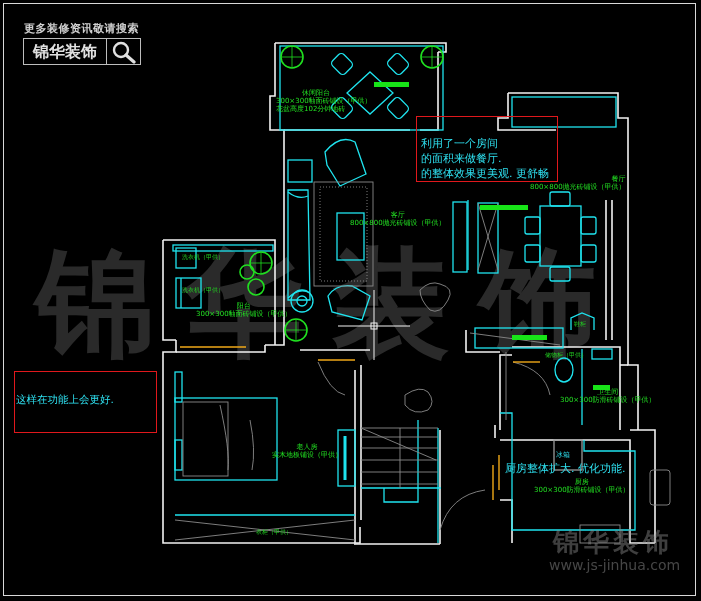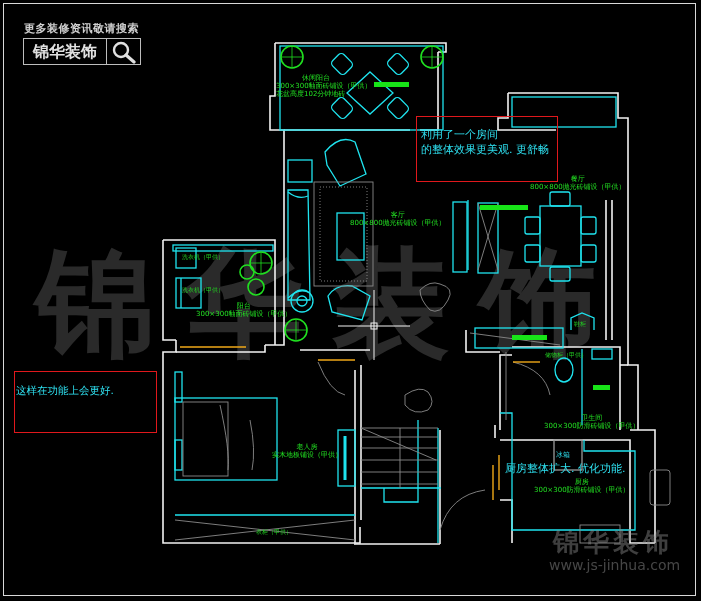--- a/index.html
+++ b/index.html
@@ -7,21 +7,21 @@
   .frame { position: absolute; left: 3px; top: 3px; width: 693px; height: 593px; border: 1px solid #d8d8d8; box-sizing: border-box; }
   .brand-top { position: absolute; left: 24px; top: 21px; color: #d0d0d0; font-family: "DejaVu Serif", serif; font-size: 11px; font-weight: bold; letter-spacing: 0.5px; }
   .brand-box { position: absolute; left: 23px; top: 38px; width: 118px; height: 27px; border: 1px solid #bdbdbd; box-sizing: border-box; display: flex; }
   .brand-name { width: 82px; border-right: 1px solid #bdbdbd; color: #e0e0e0; font-family: "DejaVu Serif", serif; font-weight: bold; font-size: 16px; line-height: 25px; text-align: center; }
   .brand-search { flex: 1; display: flex; align-items: center; justify-content: center; cursor: pointer; }
   svg.plan { position: absolute; left: 0; top: 0; }
   .wm { position: absolute; color: rgba(120,120,120,0.35); font-family: "DejaVu Serif", serif; font-weight: bold; }
   .wm-big { left: 36px; top: 225px; font-size: 118px; letter-spacing: 30px; white-space: nowrap; }
   .wm-small { left: 553px; top: 525px; font-size: 26px; letter-spacing: 4px; color: rgba(140,140,140,0.45); }
   .wm-url { left: 549px; top: 557px; font-family: "DejaVu Sans", sans-serif; font-size: 14px; color: rgba(140,140,140,0.5); font-weight: normal; text-align: right; }
-  .note { position: absolute; border: 1px solid #e0181c; color: #2ee0f0; font-size: 11px; line-height: 15px; padding: 10px 0 0 4px; box-sizing: border-box; }
+  .note { position: absolute; border: 1px solid #e0181c; color: #2ee0f0; font-size: 11px; line-height: 15px; padding: 19px 0 0 4px; box-sizing: border-box; }
   .note div { white-space: nowrap; }
   .note-dining { left: 416px; top: 116px; width: 142px; height: 66px; }
   .note-elder { left: 14px; top: 371px; width: 143px; height: 62px; font-size: 10.5px; line-height: 16px; padding-left: 1px; }
   .note-kitchen { position: absolute; left: 505px; top: 461px; color: #2ee0f0; font-size: 11px; white-space: nowrap; }
   .lbl { position: absolute; color: #22e022; font-size: 7px; line-height: 8px; white-space: nowrap; text-align: center; }
   .lbl-sm { font-size: 6px; line-height: 7px; color: #22d022; }
 </style>
 </head>
 <body>
 
@@ -198,57 +198,58 @@
 
   <g fill="#18e418">
     <rect x="374" y="82" width="35" height="5"></rect>
     <rect x="480" y="205" width="48" height="5"></rect>
     <rect x="593" y="385" width="17" height="5"></rect>
     <rect x="512" y="335" width="35" height="5"></rect>
   </g>
 </svg>
 
 <div class="lbl" style="left:276px;top:74px;text-align:left;">
-  <div style="padding-left:26px;">休闲阳台</div>
+  <div style="padding-left:26px;margin-top:15px;">休闲阳台</div>
   <div>300×300釉面砖铺设（甲供）</div>
   <div>花盆高度102分钟地砖</div>
 </div>
 <div class="lbl" style="left:350px;top:211px;">
   <div>客厅</div>
   <div>800×800抛光砖铺设（甲供）</div>
 </div>
-<div class="lbl" style="left:530px;top:175px;text-align:center;">
+<div class="lbl" style="left:530px;top:175px;text-align:right;">
   <div>餐厅</div>
   <div>800×800抛光砖铺设（甲供）</div>
 </div>
 <div class="lbl" style="left:196px;top:302px;">
   <div>阳台</div>
   <div>300×300釉面砖铺设（甲供）</div>
 </div>
 <div class="lbl lbl-sm" style="left:182px;top:253px;">洗衣机（甲供）</div>
 <div class="lbl lbl-sm" style="left:182px;top:286px;">洗衣机（甲供）</div>
 <div class="lbl" style="left:272px;top:443px;">
   <div>老人房</div>
   <div>实木地板铺设（甲供）</div>
 </div>
 <div class="lbl lbl-sm" style="left:256px;top:528px;">衣柜（甲供）</div>
 <div class="lbl lbl-sm" style="left:545px;top:351px;">储物柜（甲供）</div>
-<div class="lbl" style="left:544px;top:388px;margin-top:26px;">
+<div class="lbl" style="left:560px;top:388px;">
   <div>卫生间</div>
   <div>300×300防滑砖铺设（甲供）</div>
 </div>
 <div class="lbl lbl-sm" style="left:574px;top:320px;">鞋柜</div>
 <div class="lbl" style="left:556px;top:451px;color:#2ee0f0;">冰箱</div>
 <div class="lbl" style="left:534px;top:478px;">
   <div>厨房</div>
   <div>300×300防滑砖铺设（甲供）</div>
 </div>
 
 <div class="note note-dining">
   <div>利用了一个房间</div>
+  <div>的面积来做餐厅.</div>
   <div>的整体效果更美观. 更舒畅</div>
 </div>
 <div class="note note-elder">
   <div>这样在功能上会更好.</div>
 </div>
 <div class="note-kitchen">厨房整体扩大. 优化功能.</div>
 
 <div class="wm wm-small">锦华装饰</div>
 <div class="wm wm-url">www.js-jinhua.com</div>
 

